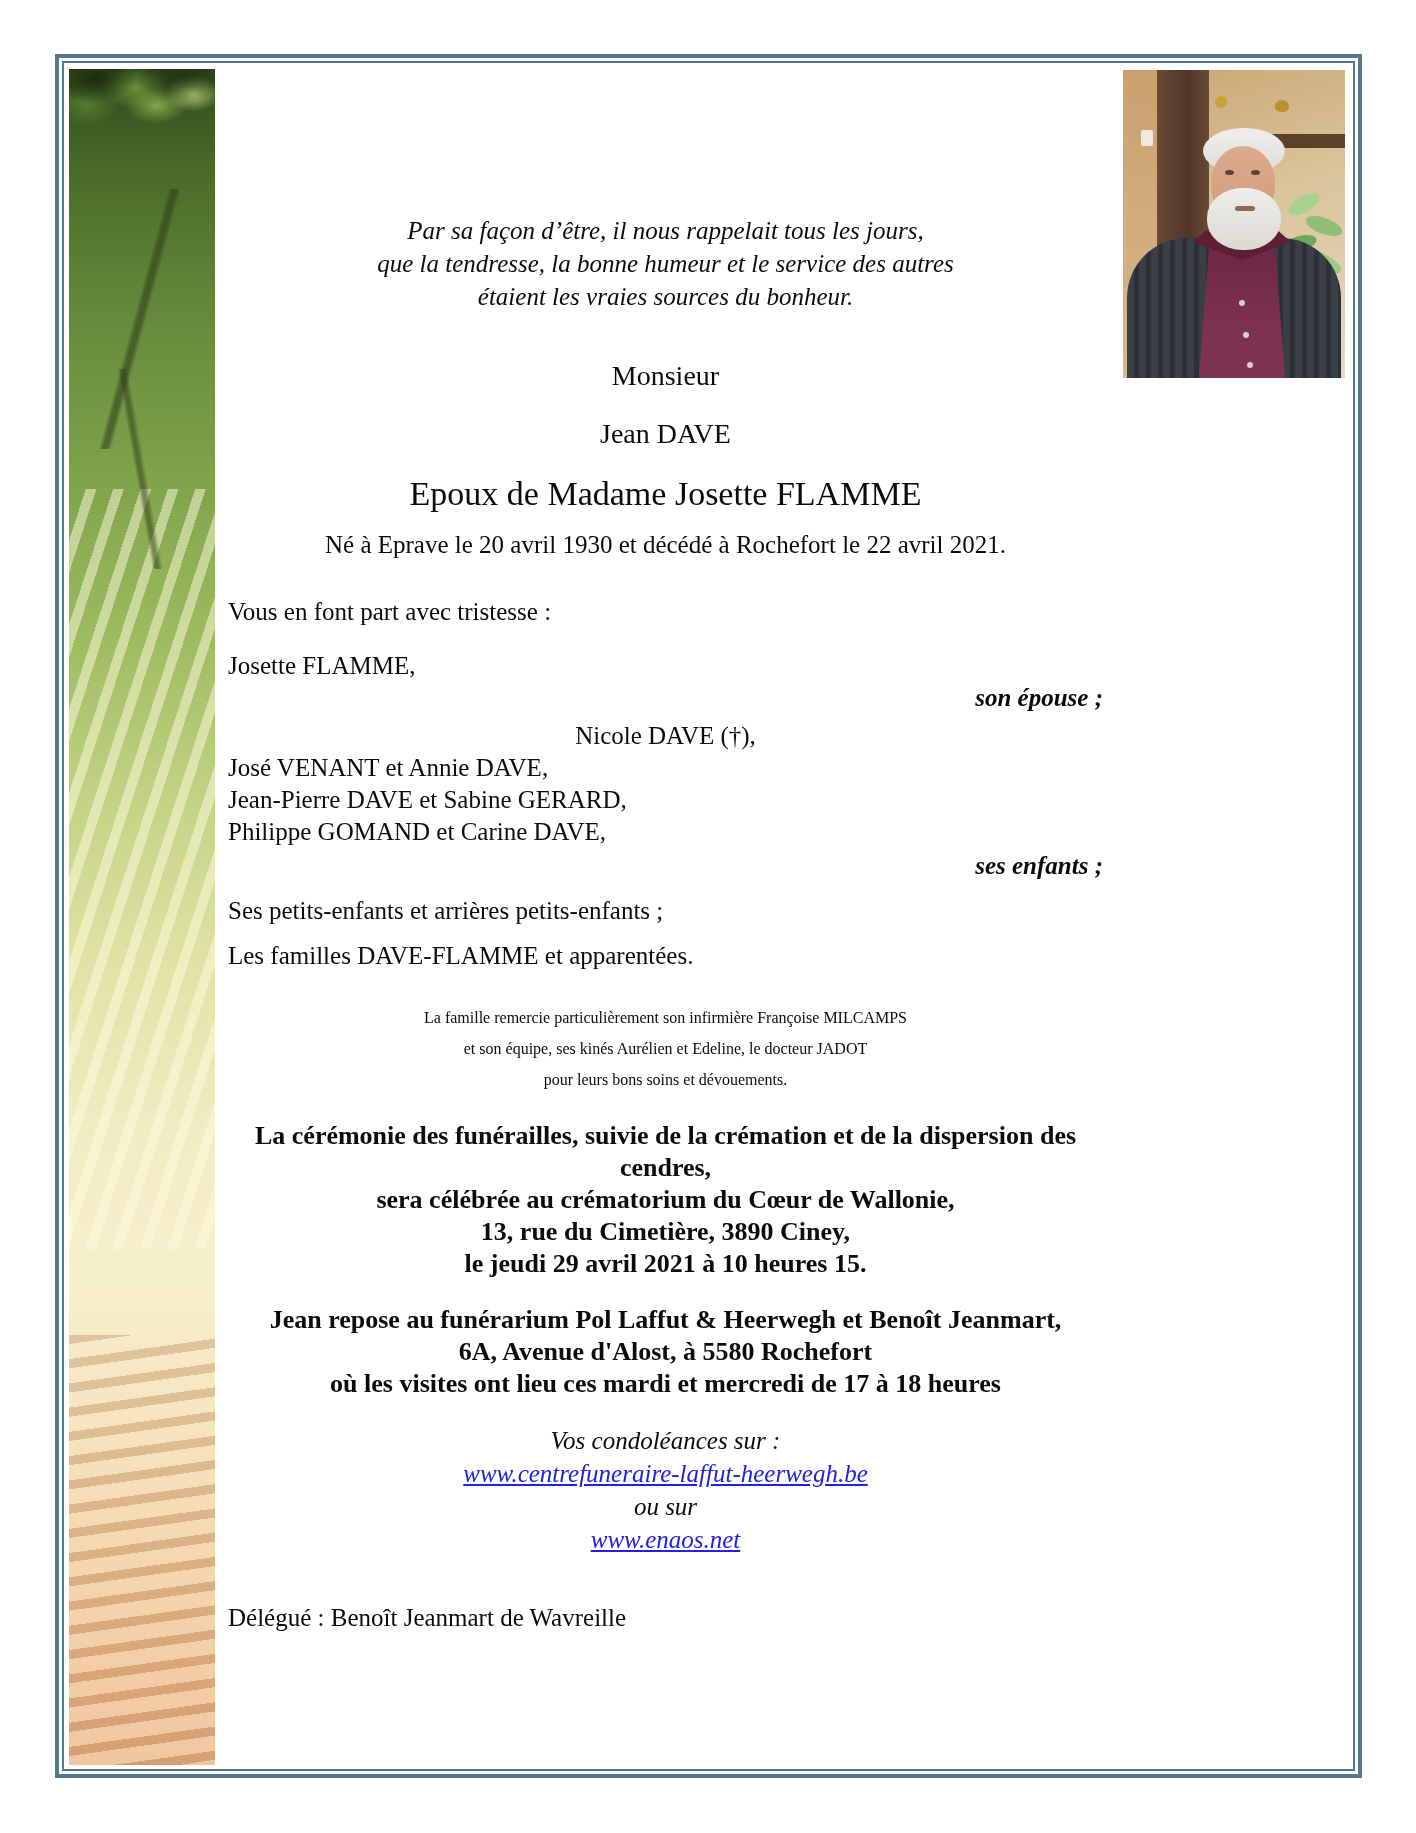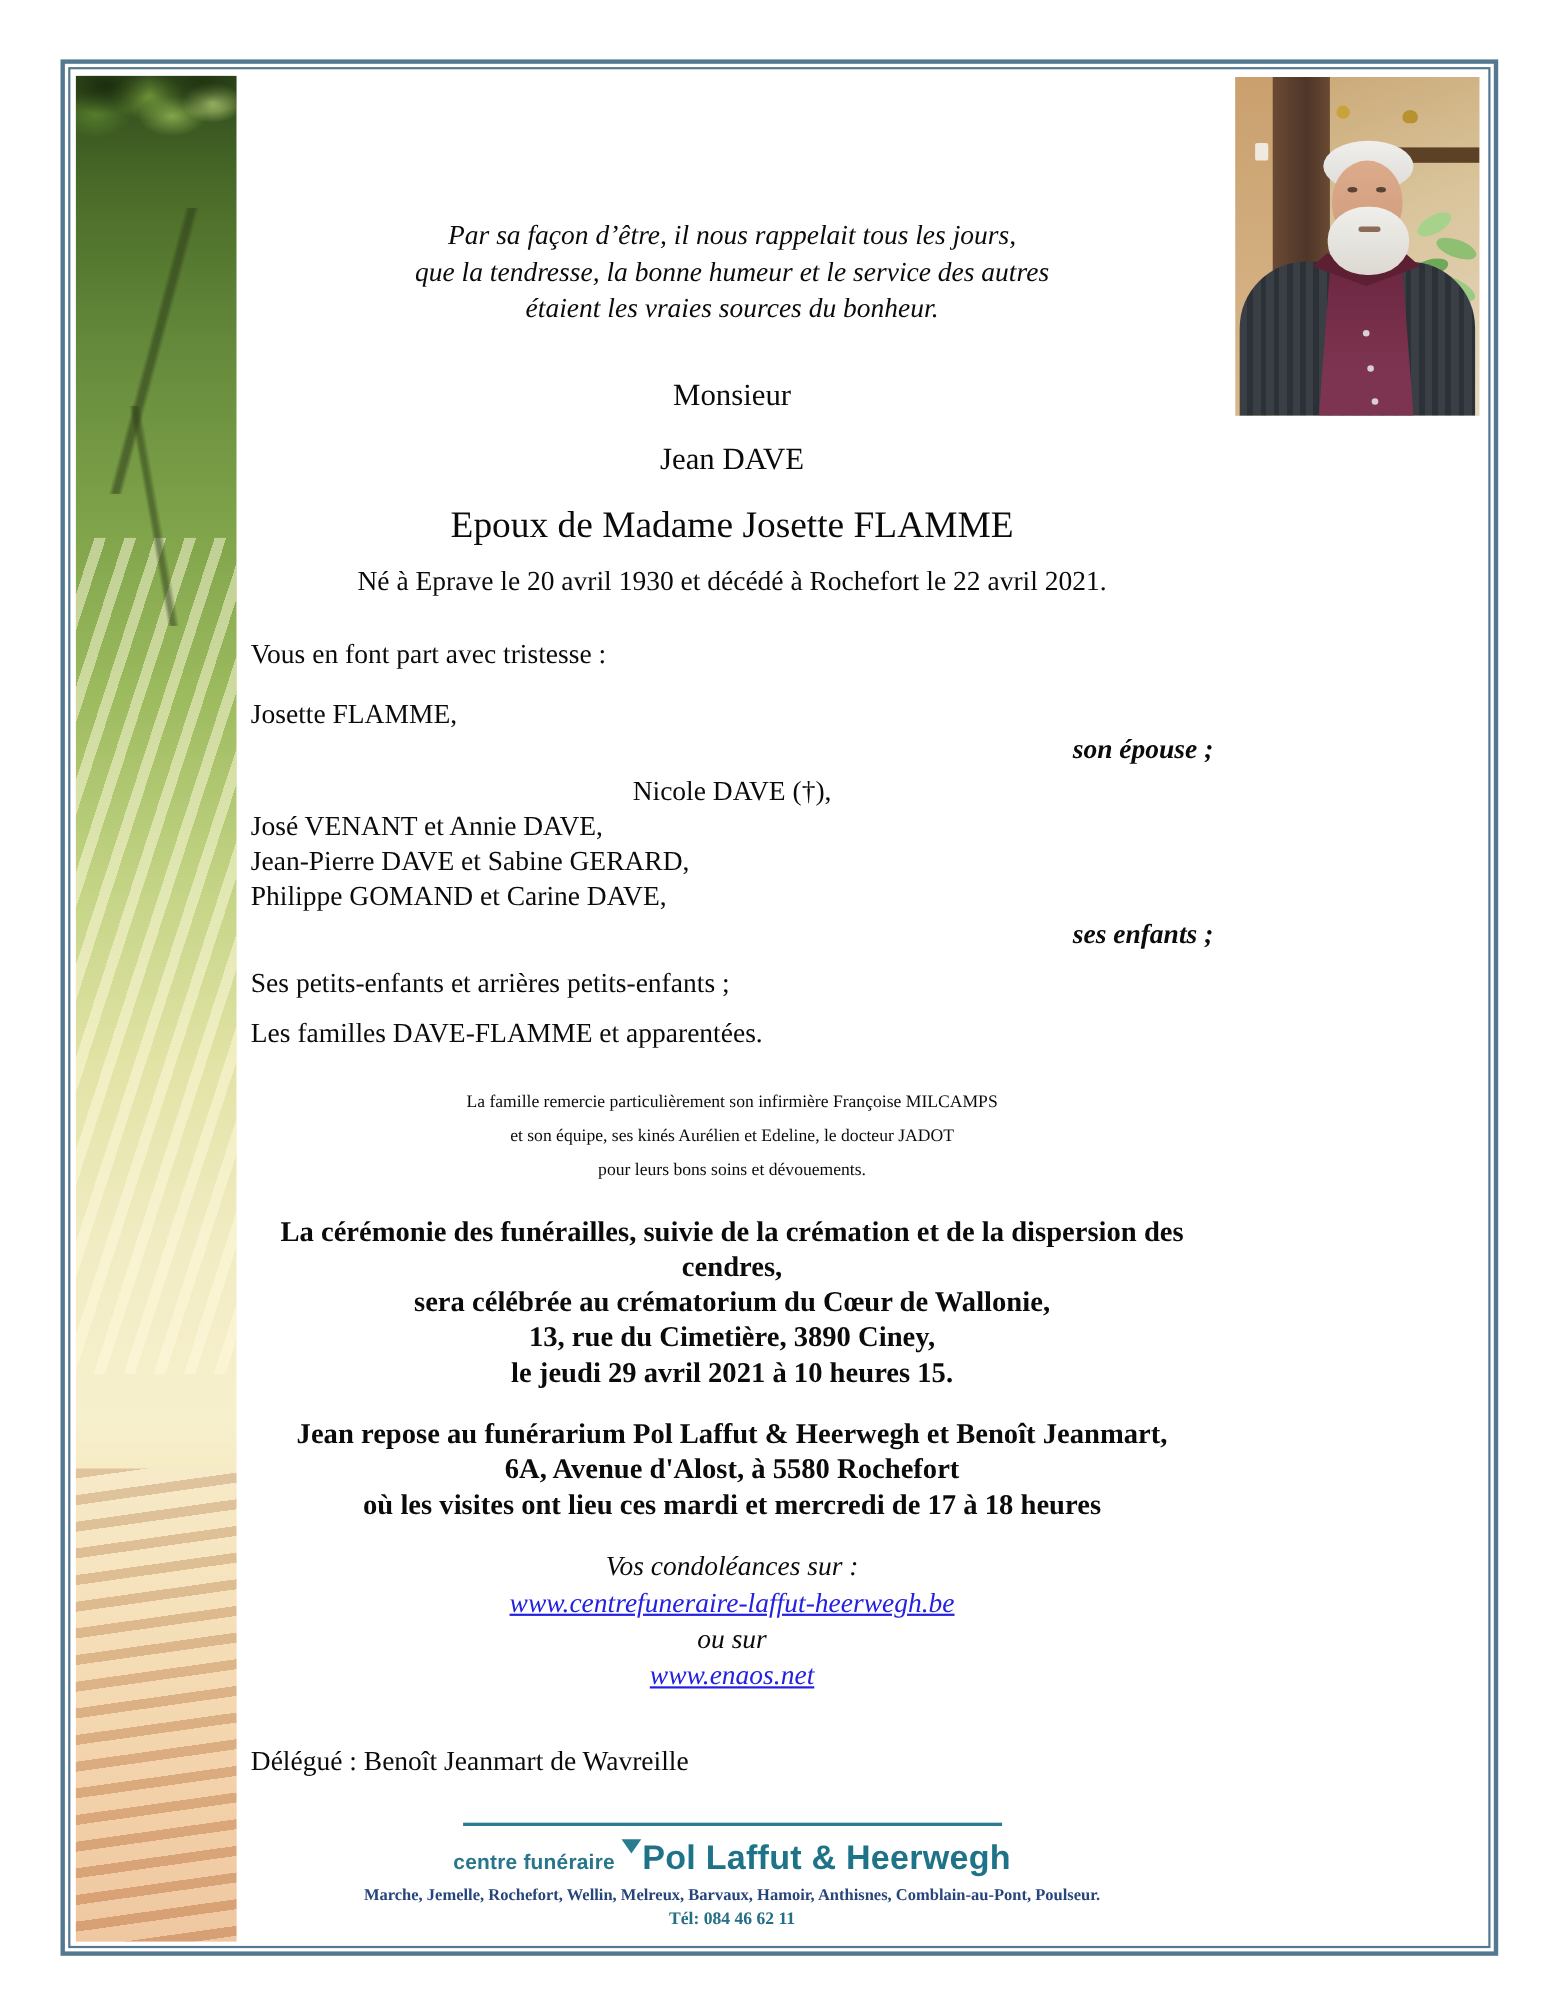--- a/index.html
+++ b/index.html
@@ -60,21 +60,21 @@
             background:linear-gradient(180deg,#dcab8c,#d09c7e);}
   .portrait .hair{position:absolute;left:80px;top:58px;width:82px;height:46px;border-radius:50%;
             background:linear-gradient(180deg,#f0efec,#dddbd6);}
   .portrait .beard{position:absolute;left:84px;top:118px;width:74px;height:62px;border-radius:48%;
             background:linear-gradient(180deg,#efeeea,#dcd9d2);}
   .portrait .mouth{position:absolute;left:112px;top:136px;width:20px;height:5px;border-radius:3px;background:#8c6a58;}
   .portrait .eye{position:absolute;width:9px;height:5px;border-radius:50%;background:#5a4234;}
   .portrait .e1{left:102px;top:100px;} .portrait .e2{left:128px;top:100px;}
 
   
-  .content{position:absolute;left:228px;top:185px;width:875px;padding-top:1px;}
+  .content{position:absolute;left:228px;top:201px;width:875px;padding-top:1px;}
   .content p{margin:0;}
   .quote{font-style:italic;font-size:25px;line-height:33px;text-align:center;margin-top:12px !important;}
   .title{font-weight:normal;font-size:28px;line-height:58px;text-align:center;}
   .title.first{margin-top:34px !important;}
   .subtitle{font-size:34px;line-height:42px;text-align:center;margin-top:10px !important;}
   .birthdeath{font-size:25px;line-height:32px;text-align:center;margin-top:14px !important;}
   .left-line{font-size:25px;line-height:32px;text-align:left;}
   .intro{margin-top:35px !important;}
   .spouse{margin-top:22px !important;}
   .role{font-size:25px;line-height:32px;font-weight:bold;font-style:italic;text-align:right;}
@@ -181,20 +181,14 @@
     <p class="boldblock">où les visites ont lieu ces mardi et mercredi de 17 à 18 heures</p>
 
     <p class="condo head">Vos condoléances sur :</p>
     <p class="condo"><a>www.centrefuneraire-laffut-heerwegh.be</a></p>
     <p class="condo">ou sur</p>
     <p class="condo"><a>www.enaos.net</a></p>
 
     <p class="left-line delegate">Délégué : Benoît Jeanmart de Wavreille</p>
   </div>
 
-  <div class="footer">
-    <div class="rule"></div>
-    <div class="brand-row"><span class="brand-prefix">centre funéraire</span><span class="brand-tri"></span><span class="brand-name">Pol Laffut &amp; Heerwegh</span></div>
-    <div class="locations">Marche, Jemelle, Rochefort, Wellin, Melreux, Barvaux, Hamoir, Anthisnes, Comblain-au-Pont, Poulseur.</div>
-    <div class="tel">Tél: 084 46 62 11</div>
-  </div>
 
 </div>
 
 </body></html>

